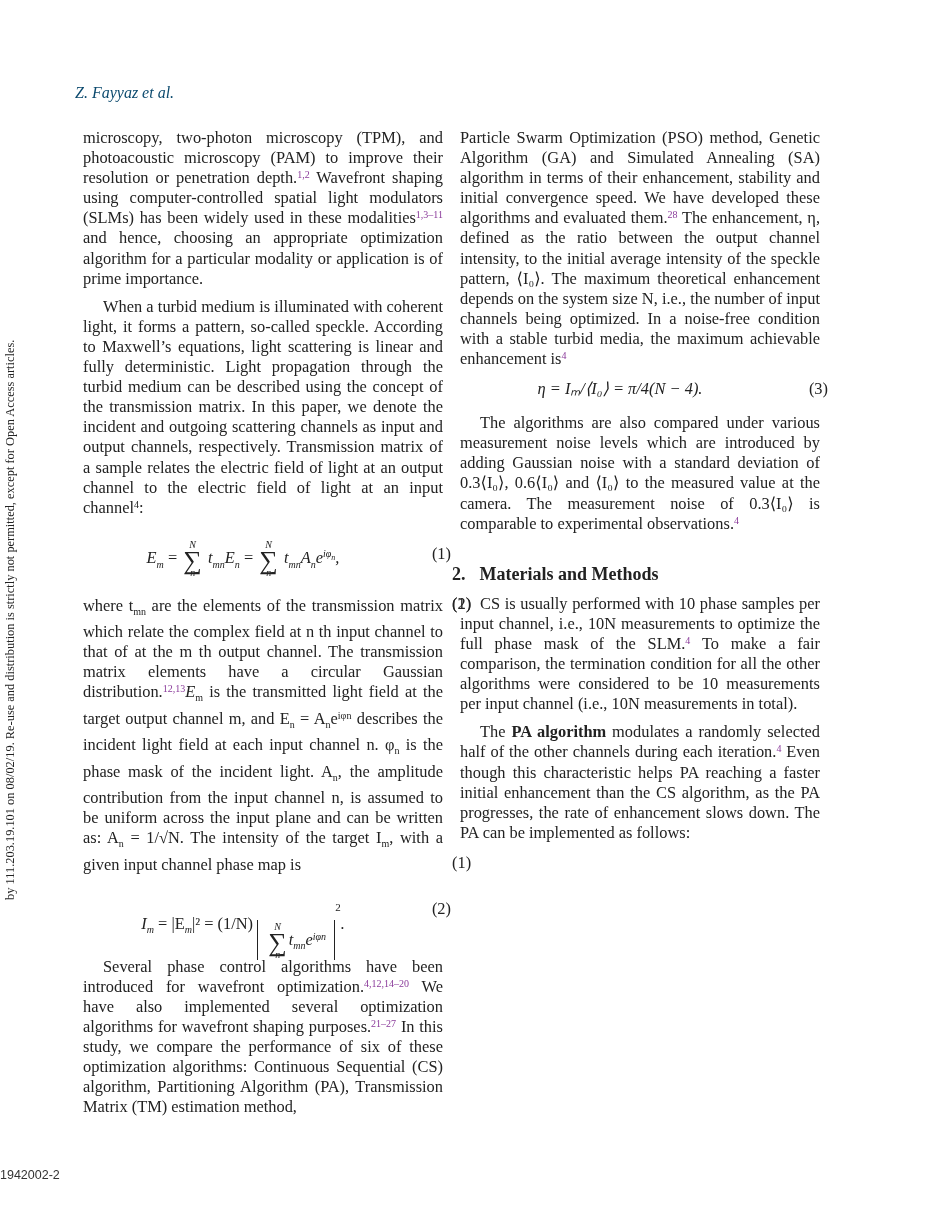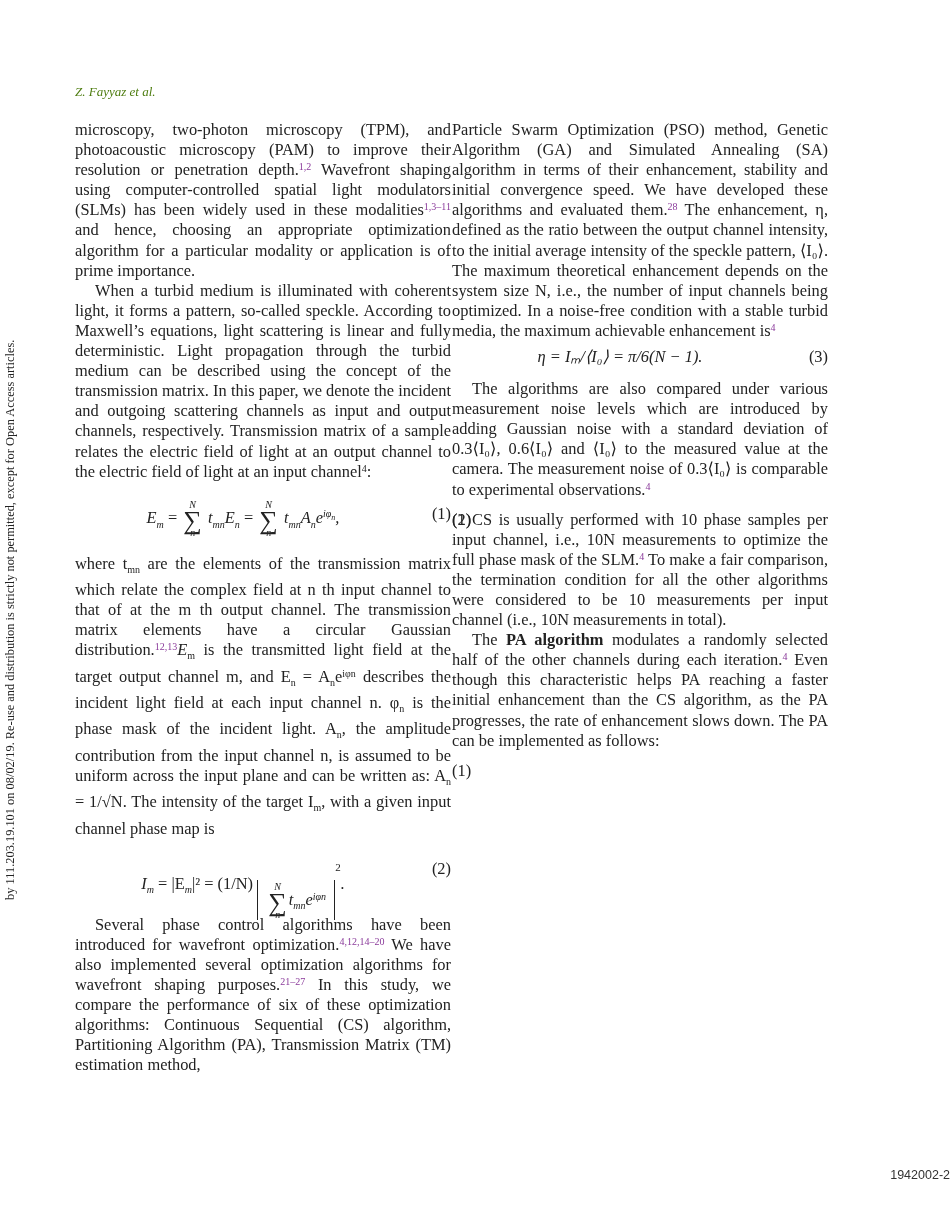--- a/index.html
+++ b/index.html
@@ -1,50 +1,50 @@
 <!DOCTYPE html>
 <html><head>
 <meta charset="utf-8">
 <style>
   html, body { margin: 0; padding: 0; background: #ffffff; }
   body { width: 950px; height: 1230px; position: relative; overflow: hidden;
          font-family: "DejaVu Serif", "Liberation Serif", serif; color: #222; }
   .running-head { position: absolute; left: 75px; top: 84px; font-style: italic;
-         font-size: 13px; color: #4d7c0f; font-family: "Liberation Serif", serif; }
+         font-size: 16px; color: #0c4a6e; font-family: "Liberation Serif", serif; }
   .watermark { position: absolute; left: 3px; top: 345px; width: 20px; height: 555px; }
   .watermark span { position: absolute; left: 0; top: 0; white-space: nowrap;
          font-family: "Liberation Serif", serif; font-size: 12.4px; color: #222;
          transform-origin: 0 0; transform: translate(0px, 555px) rotate(-90deg); }
   .col { position: absolute; top: 120px; width: 376px;
          font-family: "Liberation Serif", serif; font-size: 16.4px; line-height: 20.1px;
          text-align: justify; hyphens: manual; }
   .col-left { left: 75px; }
   .col-right { left: 452px; }
-  p { margin: 0; }
+  p { margin: 8px; }
   p.indent { text-indent: 20px; }
   sup.cite { color: #8a3a9a; font-size: 10px; line-height: 0; vertical-align: 5px; }
   sup.plain { font-size: 10px; line-height: 0; vertical-align: 5px; }
   .eq { position: relative; height: 62px; margin: 4px 0 6px; font-style: italic; }
   .eq .body { position: absolute; left: 0; right: 40px; text-align: center; top: 18px; }
   .eq .num { position: absolute; right: 0; top: 18px; font-style: normal; }
   .eq-short { height: 28px; }
   .eq-short .body, .eq-short .num { top: 2px; }
   .sum { display: inline-block; position: relative; font-style: normal; font-size: 26px;
          vertical-align: -6px; margin: 0 2px; }
   .sum .up { position: absolute; top: -16px; left: 6px; font-size: 10px; font-style: italic; }
   .sum .dn { position: absolute; bottom: -12px; left: 7px; font-size: 10px; font-style: italic; }
   .abs-bar { display: inline-block; border-left: 1px solid #222; border-right: 1px solid #222;
          padding: 0 8px; height: 40px; vertical-align: -16px; line-height: 40px; }
   sub { font-size: 10px; }
   .section-title { font-weight: bold; font-size: 18px; margin: 30px 0 8px; text-align: left; }
   .section-title .num { margin-right: 14px; }
   ol.steps { list-style: none; margin: 10px 0 10px; padding: 0; }
   ol.steps li { position: relative; padding-left: 30px; margin-bottom: 2px; }
   ol.steps li .marker { position: absolute; left: 0; top: 0; }
-  .page-number { position: absolute; top: 1168px; left: 0; width: 950px; text-align: right;
+  .page-number { position: absolute; top: 1168px; left: 0; width: 950px; text-align: left;
          font-family: "Liberation Sans", sans-serif; font-size: 12.5px; color: #333; }
   b { font-weight: bold; }
 </style>
 </head>
 <body>
 
 <div class="running-head">Z. Fayyaz et al.</div>
 
 <div class="watermark">
   <span>by 111.203.19.101 on 08/02/19. Re-use and distribution is strictly not permitted, except for Open Access articles.</span>
@@ -79,26 +79,29 @@
   </div>
 
 
   <p class="indent"><span>Several phase control algorithms have been introduced for wavefront optimization.</span><sup class="cite">4,12,14–20</sup><span> We have also implemented several optimization algorithms for wavefront shaping purposes.</span><sup class="cite">21–27</sup><span> In this study, we compare the performance of six of these optimization algorithms: Continuous Sequential (CS) algorithm, Partitioning Algorithm (PA), Transmission Matrix (TM) estimation method,</span></p>
 </div>
 
 <div class="col col-right">
   <p><span>Particle Swarm Optimization (PSO) method, Genetic Algorithm (GA) and Simulated Annealing (SA) algorithm in terms of their enhancement, stability and initial convergence speed. We have developed these algorithms and evaluated them.</span><sup class="cite">28</sup><span> The enhancement, η, defined as the ratio between the output channel intensity, to the initial average intensity of the speckle pattern, ⟨I₀⟩. The maximum theoretical enhancement depends on the system size N, i.e., the number of input channels being optimized. In a noise-free condition with a stable turbid media, the maximum achievable enhancement is</span><sup class="cite">4</sup></p>
 
   <div class="eq eq-short">
-    <div class="body">η = Iₘ/⟨I₀⟩ = π/6(N − 1).</div>
+    <div class="body">η = Iₘ/⟨I₀⟩ = π/4(N − 4).</div>
     <div class="num">(3)</div>
   </div>
 
   <p class="indent"><span>The algorithms are also compared under various measurement noise levels which are introduced by adding Gaussian noise with a standard deviation of 0.3⟨I₀⟩, 0.6⟨I₀⟩ and ⟨I₀⟩ to the measured value at the camera. The measurement noise of 0.3⟨I₀⟩ is comparable to experimental observations.</span><sup class="cite">4</sup></p>
 
+  <div class="section-title">
+    <span class="num">2.</span><span>Materials and Methods</span>
+  </div>
 
 
   <ol class="steps">
     <li><span class="marker">(1)</span></li>
     <li><span class="marker">(2)</span></li>
   </ol>
 
 
   <p class="indent"><span>CS is usually performed with 10 phase samples per input channel, i.e., 10N measurements to optimize the full phase mask of the SLM.</span><sup class="cite">4</sup><span> To make a fair comparison, the termination condition for all the other algorithms were considered to be 10 measurements per input channel (i.e., 10N measurements in total).</span></p>
 

